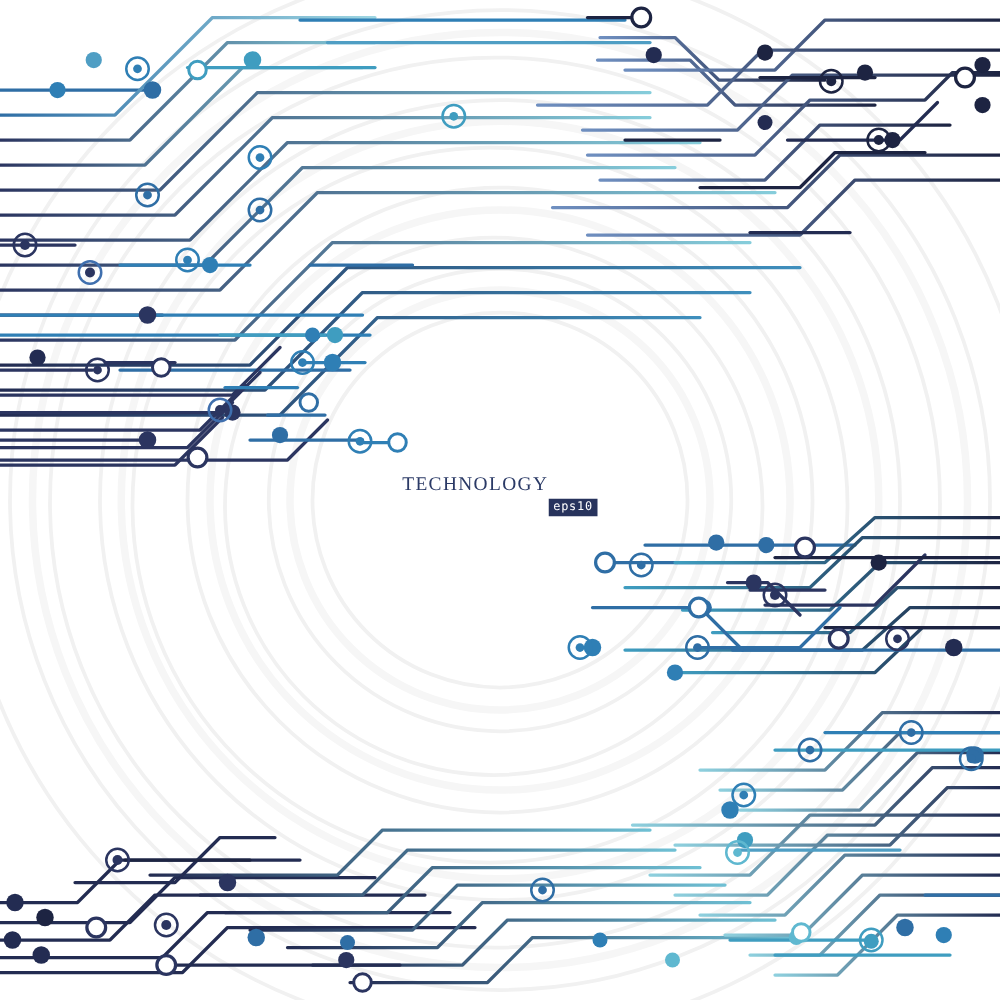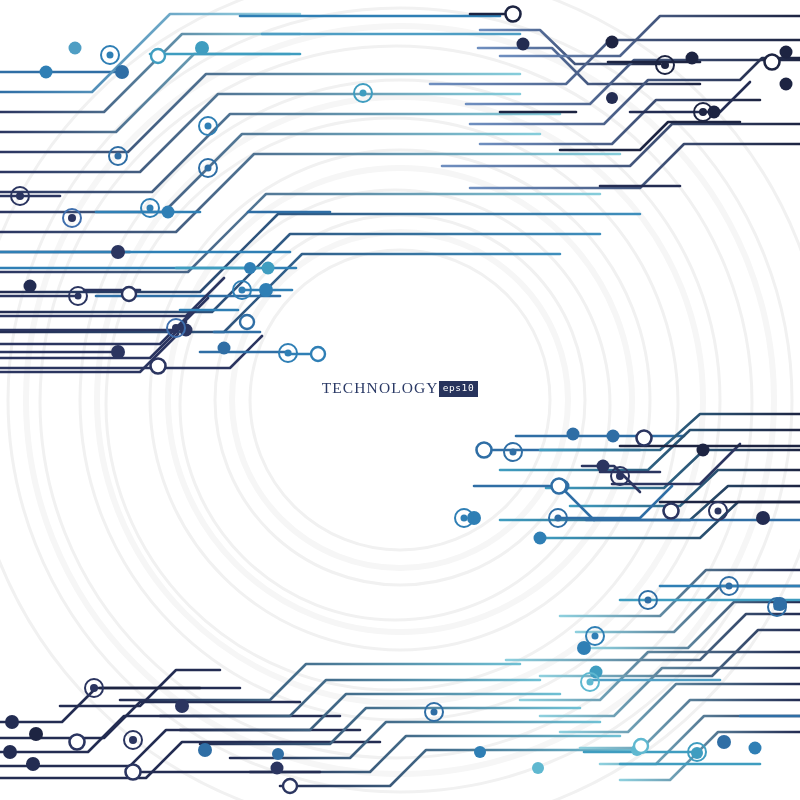--- a/index.html
+++ b/index.html
@@ -26,39 +26,40 @@
     position: absolute;
     left: 0;
     top: 380px;
     width: 800px;
     text-align: center;
     line-height: 1;
     pointer-events: none;
   }
   .title-row {
     display: inline-flex;
+    align-items: center;
     gap: 0px;
   }
   .title-main {
     font-family: "Liberation Serif", serif;
     font-size: 15.5px;
     letter-spacing: 1.1px;
     color: #2b3a66;
     font-weight: 400;
   }
   .title-badge {
     font-family: "DejaVu Sans Mono", monospace;
     font-size: 9.5px;
     letter-spacing: 0.6px;
     color: #ffffff;
     background: #27335c;
     padding: 2px 4px 2px 4px;
     line-height: 1;
     position: relative;
-    top: 1px;
+    top: 18px;
   }
   .subtitle {
     margin-top: 4px;
     font-family: "DejaVu Sans Mono", monospace;
     font-size: 9.5px;
     letter-spacing: 1.4px;
     color: #5c6f93;
   }
 </style>
 </head>

